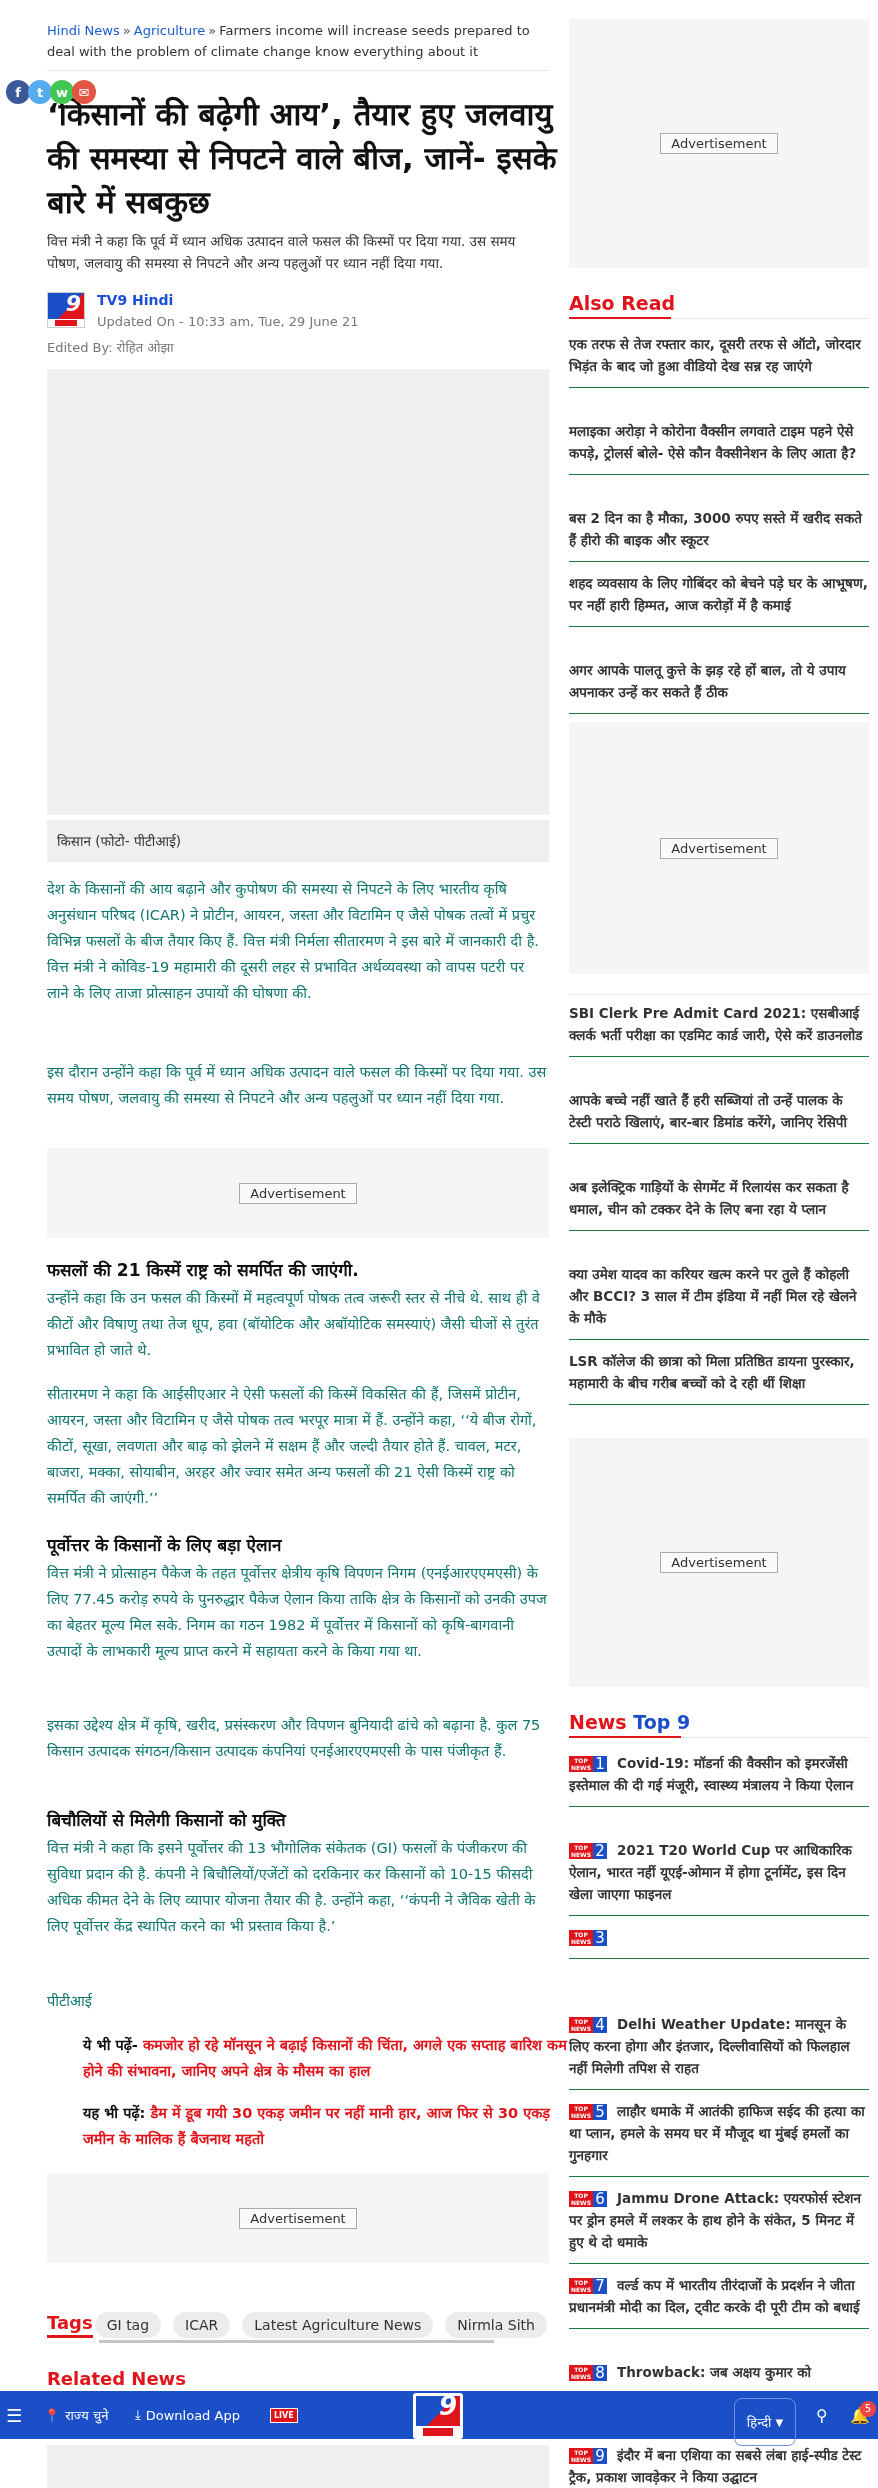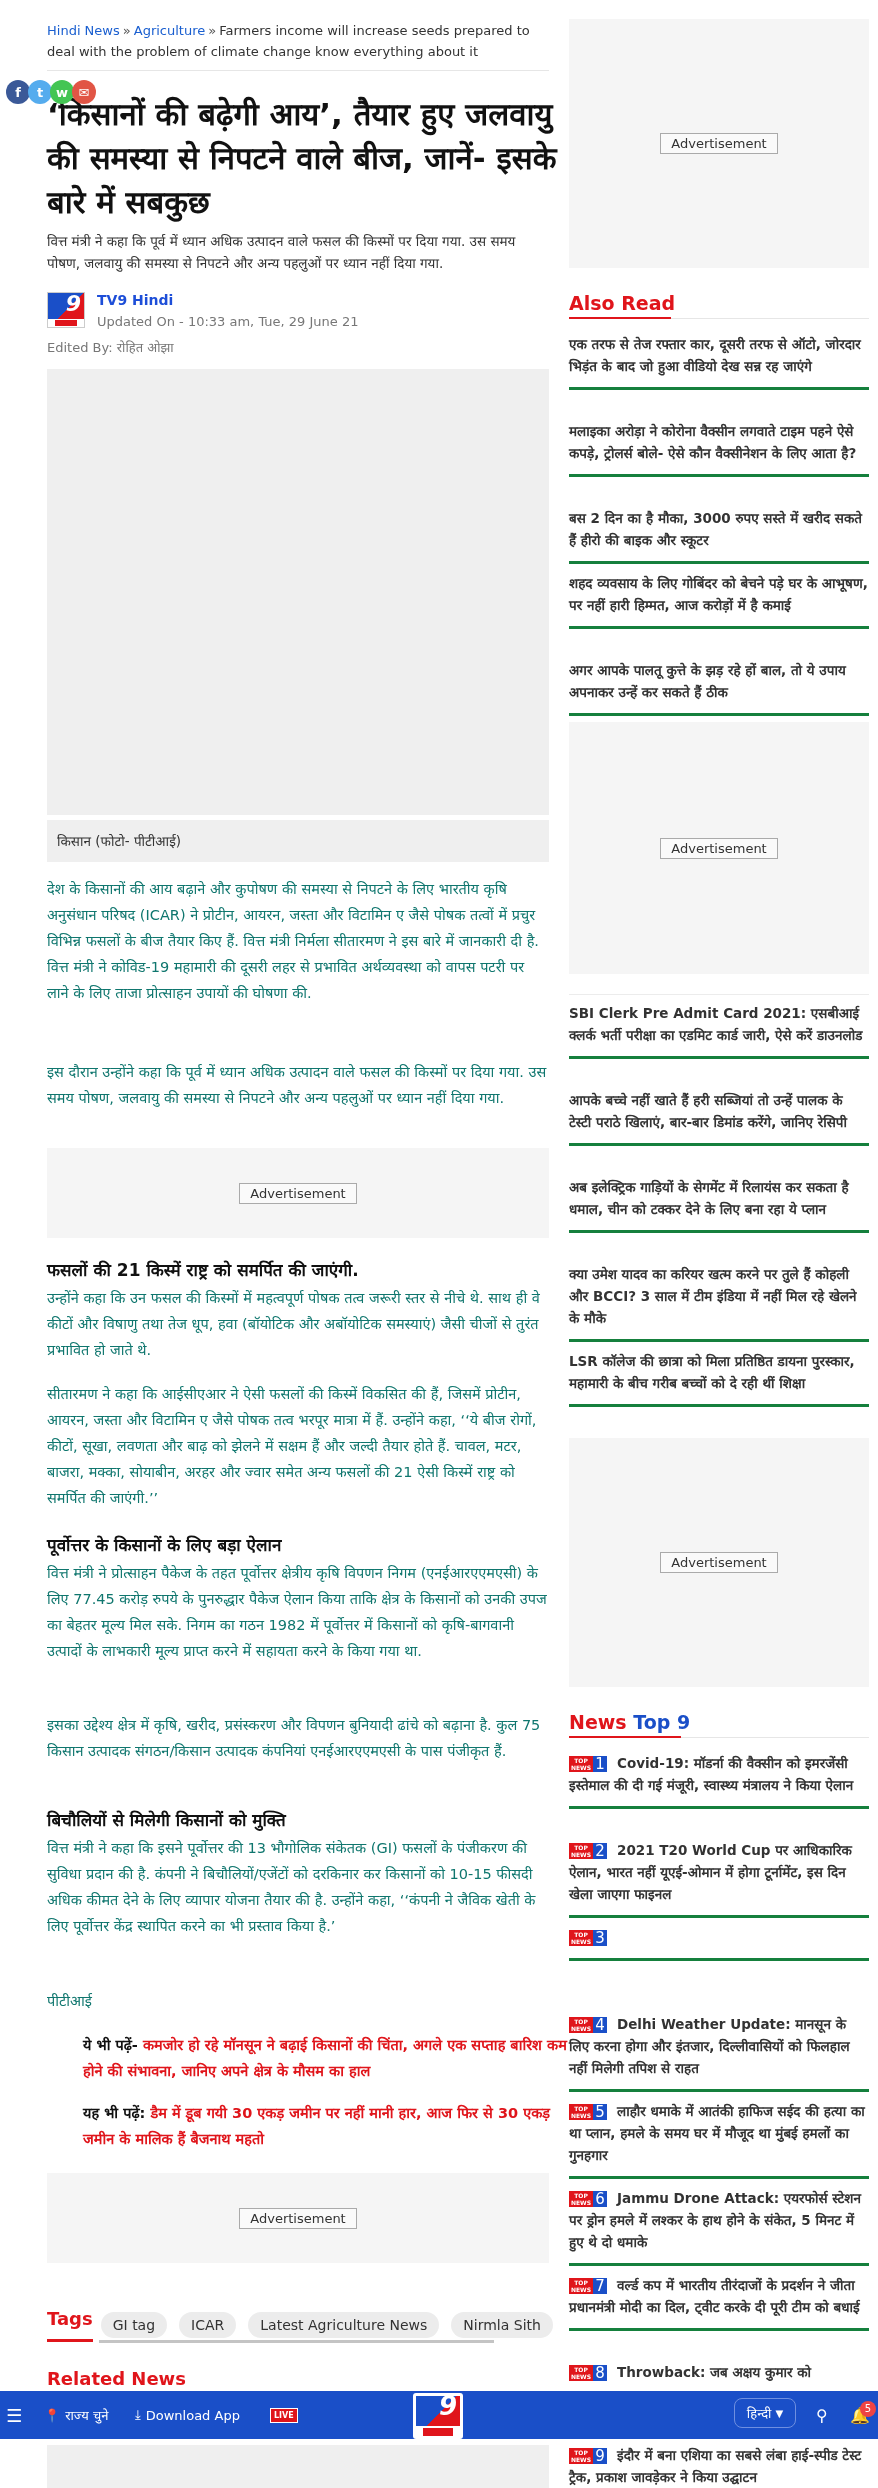--- a/index.html
+++ b/index.html
@@ -37,46 +37,46 @@
   .para { position: absolute; left: 0; width: 502px; font-size: 14.5px; line-height: 26px; color: #0f766e; }
   .subhead { position: absolute; left: 0; width: 502px; font-size: 17px; font-weight: bold; color: #111; line-height: 24px; }
 
   .ad-box { position: absolute; background: #f5f5f5; display: flex; align-items: center; justify-content: center; }
   .ad-label { border: 1px solid #aaa; background: #fafafa; font-size: 13px; padding: 2px 10px; color: #333; }
 
   .also-link { position: absolute; left: 0; width: 502px; font-size: 14.5px; line-height: 26px; font-weight: bold; color: #111; margin-left: 36px; }
   .also-link .lnk { color: #e0151b; }
 
   .tags-row { position: absolute; top: 2309px; left: 0; width: 510px; height: 32px; display: flex; align-items: center; }
-  .tags-title { font-size: 18px; font-weight: bold; color: #e0151b; padding-bottom: 10px; border-bottom: 3px solid #e0151b; margin-right: 8px; }
+  .tags-title { font-size: 18px; font-weight: bold; color: #e0151b; padding-bottom: 2px; border-bottom: 3px solid #e0151b; margin-right: 2px; }
   .tag-pill { background: #ececec; border-radius: 14px; font-size: 14px; padding: 5px 12px; margin-right: 12px; color: #333; white-space: nowrap; }
   .tags-scroll { position: absolute; top: 2340px; left: 52px; width: 395px; height: 3px; background: #c4c4c4; }
 
   .related-title { position: absolute; top: 2368px; left: 0; font-size: 18px; font-weight: bold; color: #e0151b; }
   .related-img { position: absolute; top: 2445px; left: 0; width: 502px; height: 43px; background: #efefef; }
 
   
   .side-col { position: absolute; left: 569px; top: 0; width: 300px; }
   .sec-title { position: absolute; left: 0; width: 300px; font-size: 19px; font-weight: bold; color: #e0151b; border-bottom: 1px solid #e6e6e6; padding-bottom: 4px; }
   .sec-title .underline { position: absolute; left: 0; bottom: -1px; height: 2px; background: #e0151b; }
   .sec-title .blue { color: #1a4fc8; }
-  .side-item { position: absolute; left: 0; width: 300px; font-size: 13.5px; line-height: 22px; font-weight: bold; color: #333; border-bottom: 3px solid #15803d; padding-bottom: 10px; }
+  .side-item { position: absolute; left: 0; width: 300px; font-size: 13.5px; line-height: 22px; font-weight: bold; color: #333; border-bottom: 1px solid #15803d; padding-bottom: 10px; }
   .top-badge { display: inline-flex; align-items: center; vertical-align: middle; margin-right: 10px; height: 16px; }
   .top-badge .tb { background: #e0151b; color: #fff; font-size: 6px; line-height: 7px; font-weight: bold; padding: 1px 2px; height: 16px; width: 24px; text-align: center; }
   .top-badge .tn { background: #1a4fc8; color: #fff; font-size: 15px; height: 16px; line-height: 16px; width: 14px; text-align: center; font-weight: normal; }
 
   
   .bottom-nav { position: absolute; left: 0; top: 2391px; width: 878px; height: 48px; background: #1a4fc8; color: #fff; }
   .bn-item { position: absolute; top: 0; height: 48px; display: flex; align-items: center; font-size: 13px; color: #fff; }
   .live-badge { background: #e0151b; color: #fff; font-size: 8px; font-weight: bold; padding: 2px 3px; border: 1px solid #fff; }
   .nav-logo { position: absolute; left: 413px; top: 2393px; width: 50px; height: 46px; background: #fff; border-radius: 3px; overflow: hidden; }
   .nav-logo .lb { position: absolute; left: 3px; top: 3px; width: 44px; height: 30px; background: linear-gradient(135deg, #1a4fc8 55%, #e0151b 55%); }
   .nav-logo .ln { position: absolute; right: 6px; top: -2px; color: #fff; font-weight: bold; font-size: 26px; font-style: italic; }
   .nav-logo .lbar { position: absolute; left: 10px; top: 35px; width: 30px; height: 8px; background: #e0151b; }
-  .lang-btn { position: absolute; left: 734px; top: 2398px; width: 62px; height: 30px; border: 1px solid #6f8fe0; border-radius: 8px; display: flex; align-items: center; justify-content: center; font-size: 13px; color: #fff; }
+  .lang-btn { position: absolute; left: 734px; top: 2398px; width: 62px; height: 48px; border: 1px solid #6f8fe0; border-radius: 8px; display: flex; align-items: center; justify-content: center; font-size: 13px; color: #fff; }
   .bell-badge { position: absolute; left: 860px; top: 2401px; width: 16px; height: 16px; border-radius: 50%; background: #e44; color: #fff; font-size: 10px; text-align: center; line-height: 16px; }
 </style>
 </head>
 <body>
 
 <div class="main-col">
 
   <div class="breadcrumb">
     <a href="#">Hindi News</a><span class="sep">»</span><a href="#">Agriculture</a><span class="sep">»</span><span>Farmers income will increase seeds prepared to deal with the problem of climate change know everything about it</span>
   </div>

